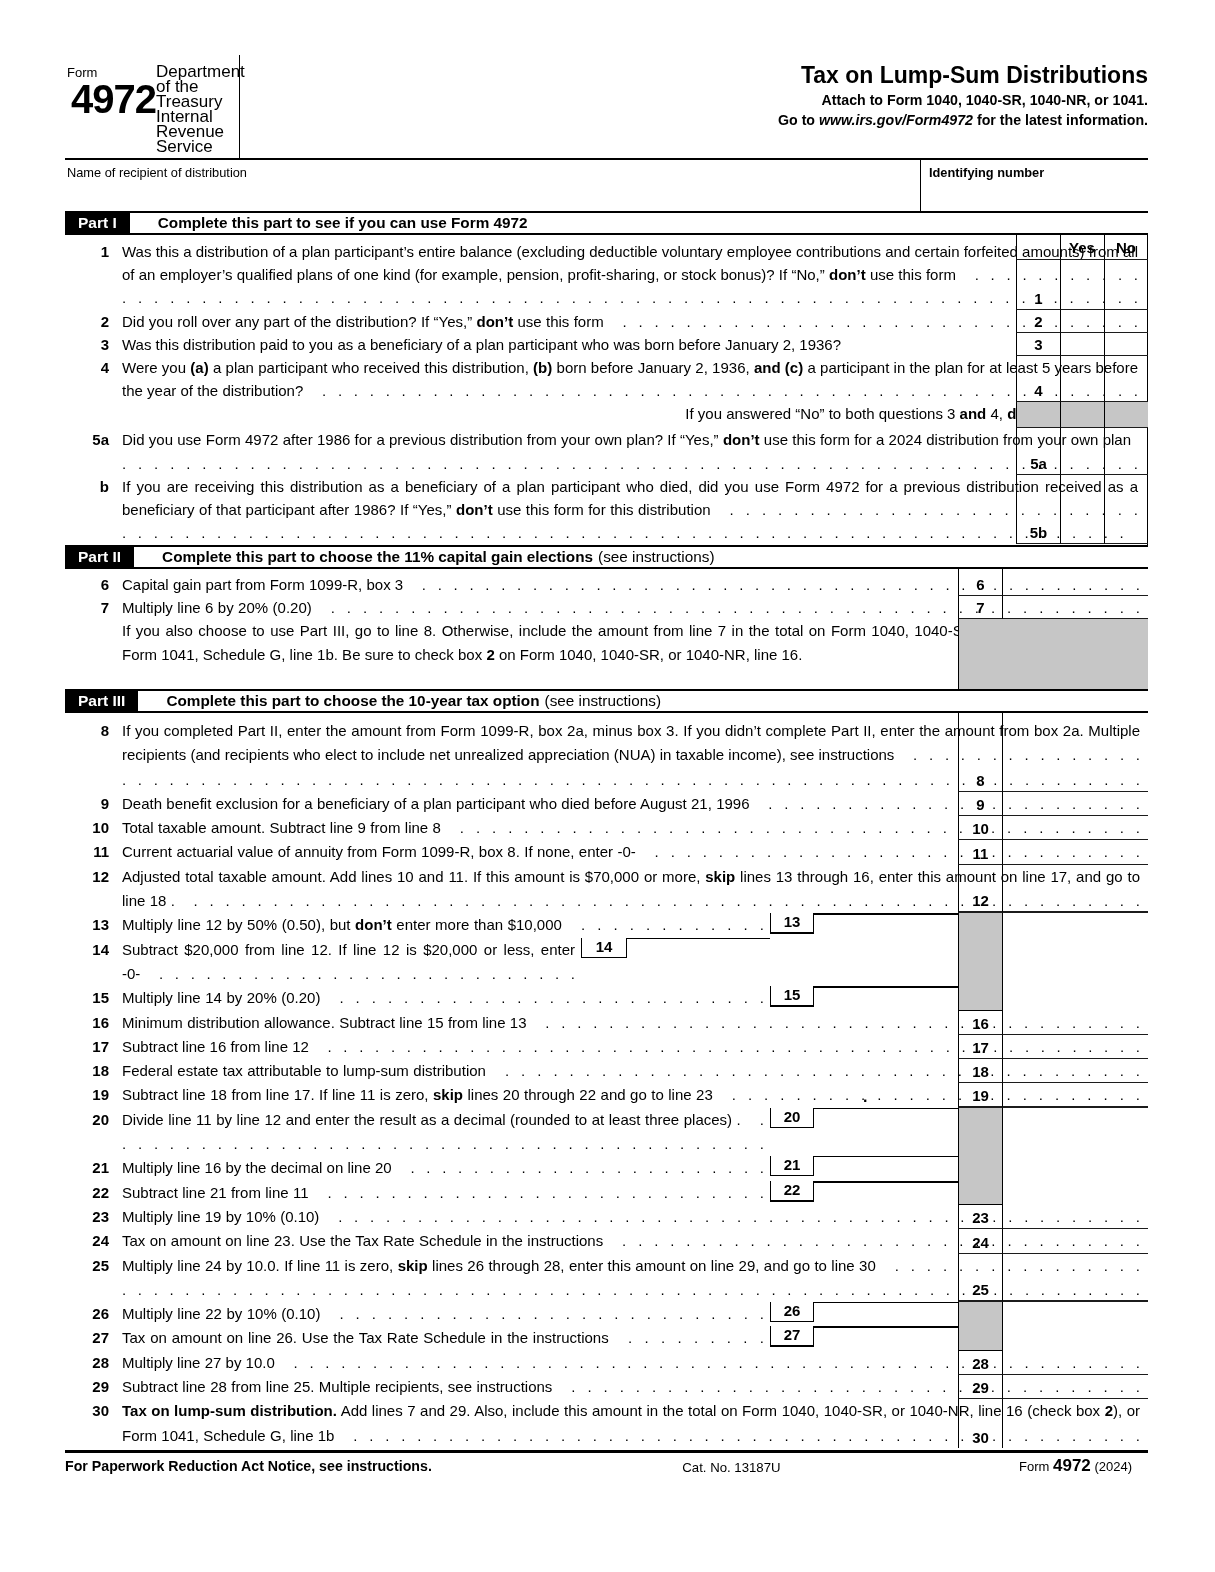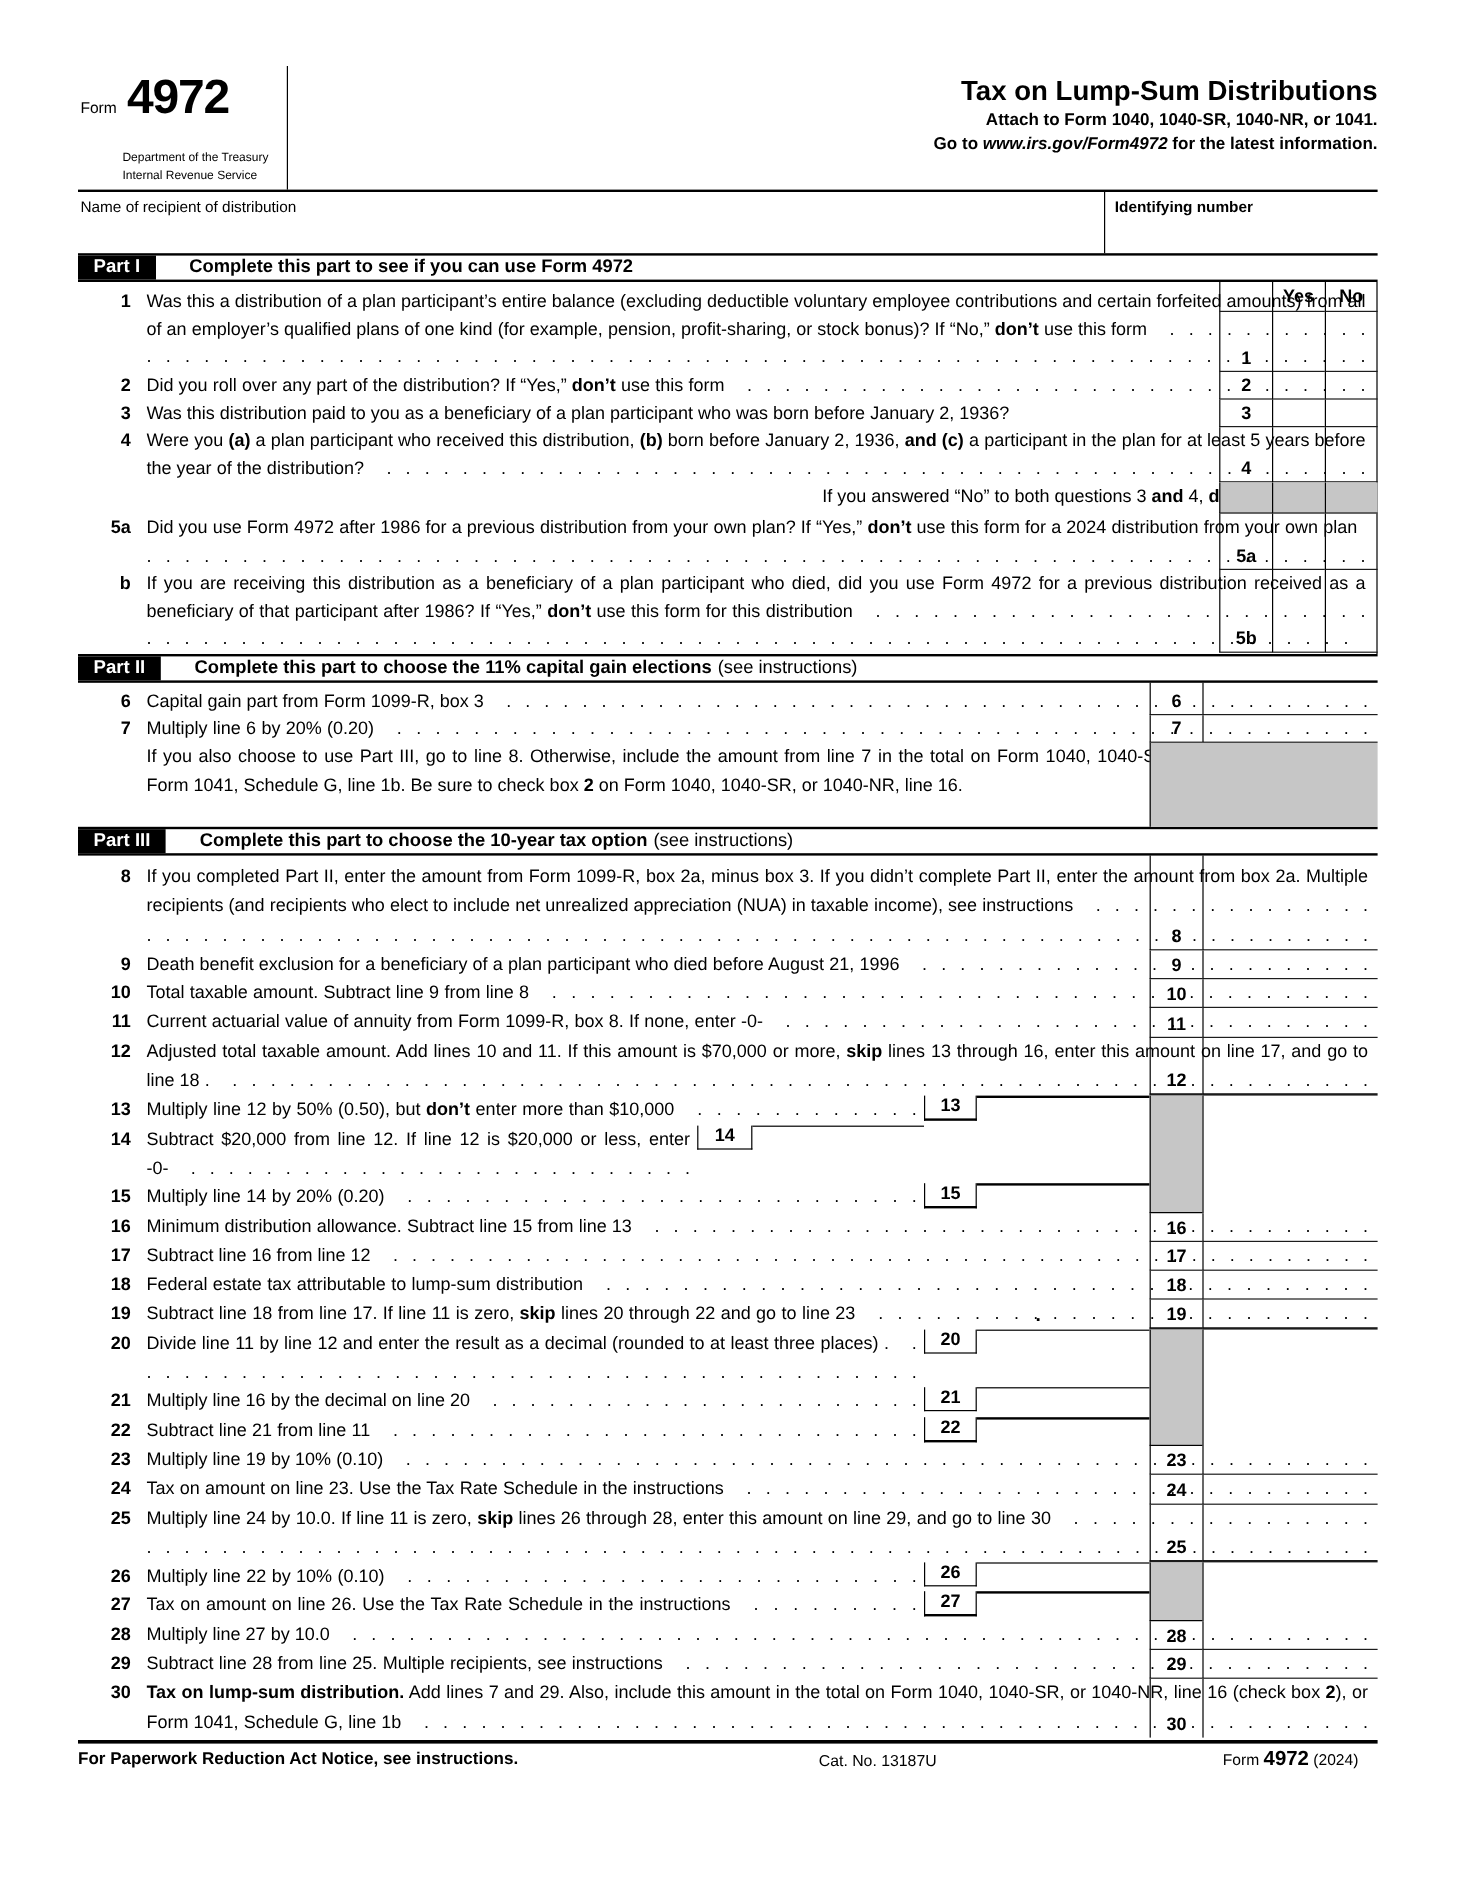--- a/index.html
+++ b/index.html
@@ -3,24 +3,24 @@
 <meta charset="utf-8">
 <style>
   * { box-sizing: border-box; margin: 0; padding: 0; }
   html,body { background:#fff; }
   body { font-family:"Liberation Sans","DejaVu Sans",sans-serif; color:#000; }
   .page { position:relative; width:1215px; height:1572px; background:#fff; overflow:hidden; }
   .content { position:absolute; left:65px; top:55px; width:1083px; }
 
   
   .hdr { display:flex; height:105px; border-bottom:2.2px solid #000; }
-  .hdr-left { width:175px; border-right:1.6px solid #000; padding:8px 6px 4px 2px; display:flex; flex-direction:column; }
+  .hdr-left { width:175px; border-right:1.6px solid #000; padding:8px 6px 4px 2px; display:flex; flex-direction:row; }
   .formword { font-size:13px; }
   .formnum { font-size:40px; font-weight:bold; letter-spacing:-1px; line-height:36px; margin-left:4px; }
-  .dept { margin-top:auto; font-size:10px; line-height:15px;margin-left:35px; }
+  .dept { margin-top:auto; font-size:17px; line-height:15px; }
   .hdr-mid { flex:1; text-align:right; padding-top:7px; }
   .t1 { font-size:23px; font-weight:bold; line-height:26px; }
   .t2 { font-size:14.8px; font-weight:bold; margin-top:2px; }
   .t3 { font-size:14.2px; font-weight:bold; margin-top:4px; }
   .t4 { font-size:14.2px; font-weight:bold; margin-top:4px; }
   .hdr-right { width:171px; border-left:1.6px solid #000; text-align:center; }
   .omb { font-size:13px; padding:6px 0 5px 0; }
   .yearbox { border-top:1.6px solid #000; padding-top:2px; font-size:31px; line-height:33px; font-weight:800; }
   .yr-o { color:#fff; -webkit-text-stroke:1.8px #000; }
   .seq { text-align:left; padding-left:10px; font-size:12.3px; line-height:14px; }

